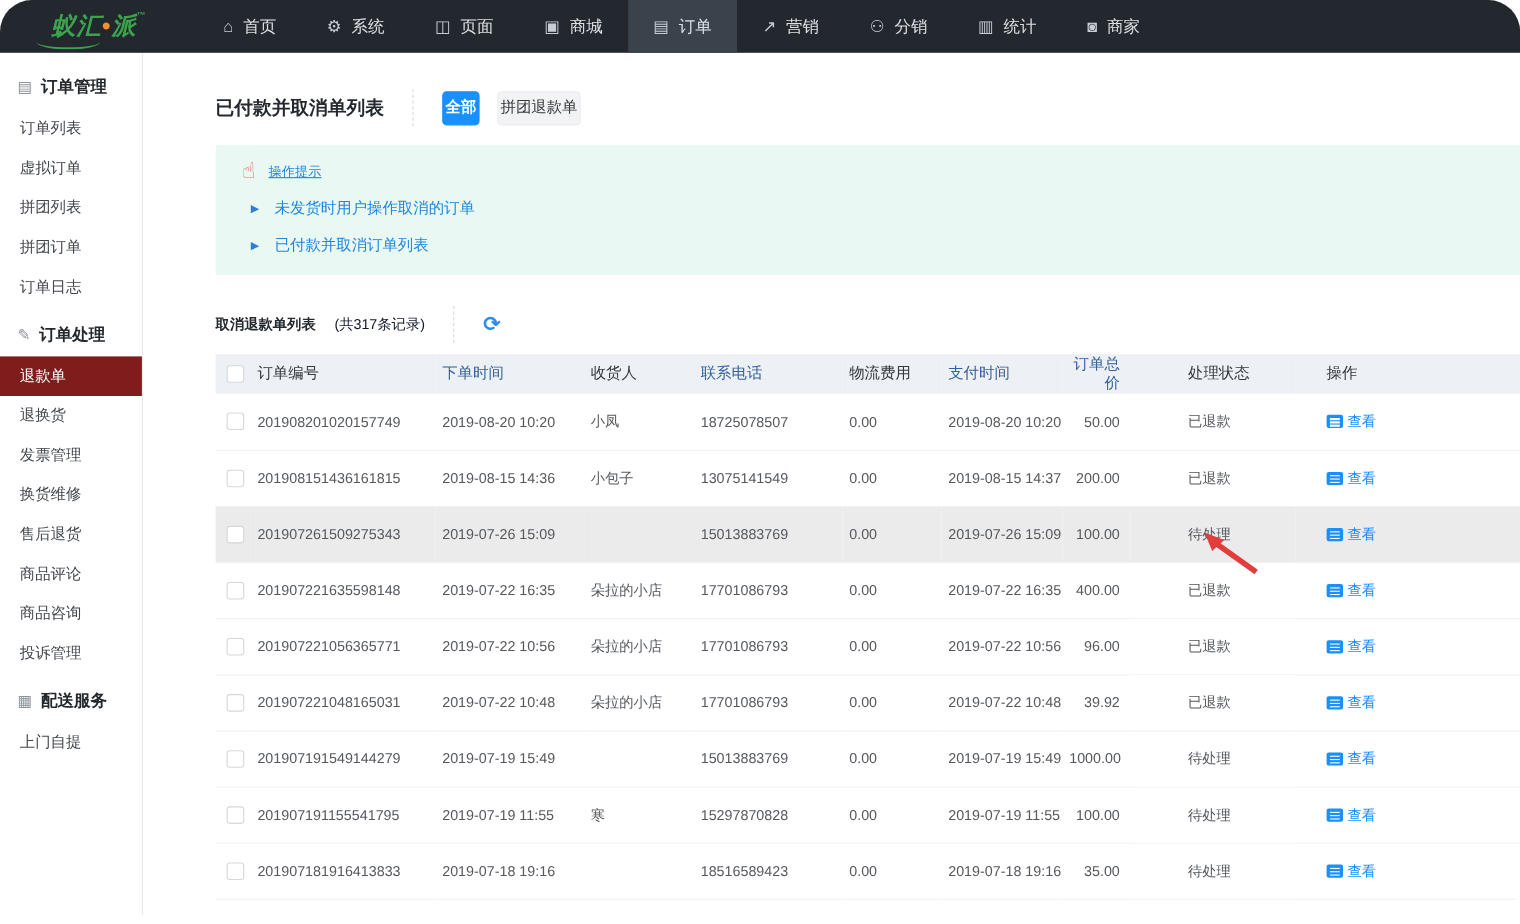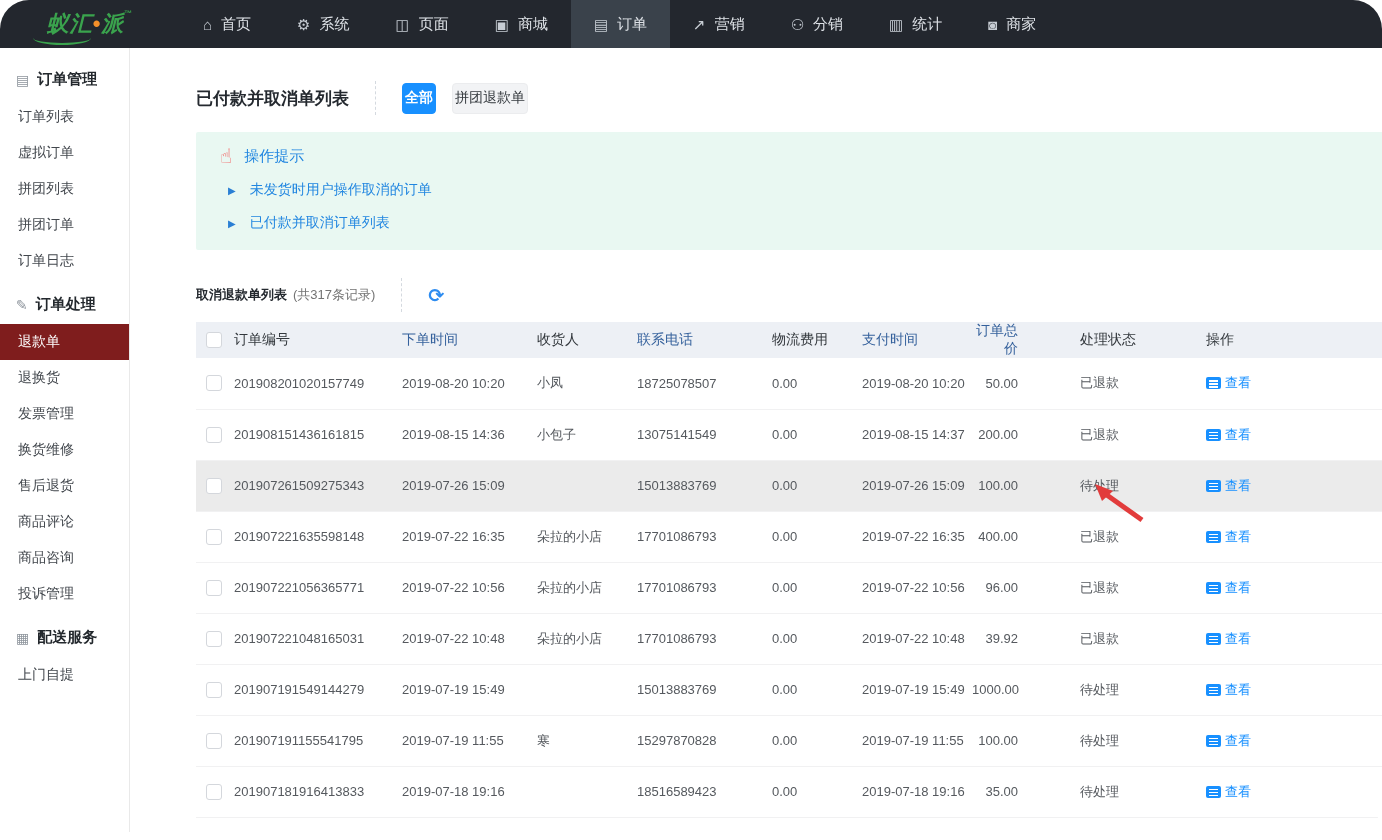--- a/index.html
+++ b/index.html
@@ -32,27 +32,27 @@
   .title-row { display:flex; align-items:center; height:32px; }
   .page-title { font-size:17px; font-weight:bold; color:#24292f; }
   .vdash { width:0; height:34px; border-left:1px dashed #d4d9df; margin:0 26px; }
   .tabs { display:flex; gap:16px; }
   .tab { height:31px; padding:0 2px; display:flex; align-items:center; font-size:14px; border-radius:4px; cursor:pointer; background:#f2f3f5; color:#33383d; border:1px solid #ebecee; }
   .tab.active { background:#1890ff; color:#fff; border-color:#1890ff; font-weight:bold; }
 
   .tipbox { margin:18px 14px 0 0; background:#e9f8f2; border-radius:2px; padding:14px 24px 18px 24px; }
   .tip-head { display:flex; align-items:center; gap:12px; }
   .hand-icon { font-size:20px; color:#f26a6a; line-height:1; }
-  .tip-title { font-size:15px; color:#2186e0; }
+  .tip-title { font-size:12px; color:#2186e0;text-decoration:underline; }
   .tip-item { display:flex; align-items:center; gap:14px; margin-top:15px; padding-left:8px; font-size:14px; color:#2186e0; cursor:pointer; }
   .tip-item .tri { font-size:10px; color:#2a7fd4; }
 
   .list-head { display:flex; align-items:center; margin-top:30px; height:30px; }
   .list-title { font-size:13px; font-weight:bold; color:#24292f; }
-  .list-count { font-size:13px; color:#737373; margin-left:6px; }
+  .list-count { font-size:13px; color:#0f172a; margin-left:17px; }
   .refresh-icon { font-size:19px; color:#2d8cf0; font-weight:bold; cursor:pointer; line-height:1; }
 
   
   table.grid { border-collapse:collapse; table-layout:fixed; width:1202px; margin-top:12px; }
   .grid th { background:#edf0f5; height:34px; font-size:14px; font-weight:normal; text-align:left; color:#33383d; padding:0 0 0 6px; }
   .grid th.sortable { color:#35619c; cursor:pointer; }
   .grid td { height:51px; font-size:13px; color:#55595e; border-bottom:1px solid #f1f1f2; padding:0 0 0 6px; background:#fff; }
   .grid tr.highlighted td { background:#ebebeb; }
   .grid .col-check { width:32px; padding-left:10px; }
   .grid .al-right { text-align:right; padding-right:10px; }

